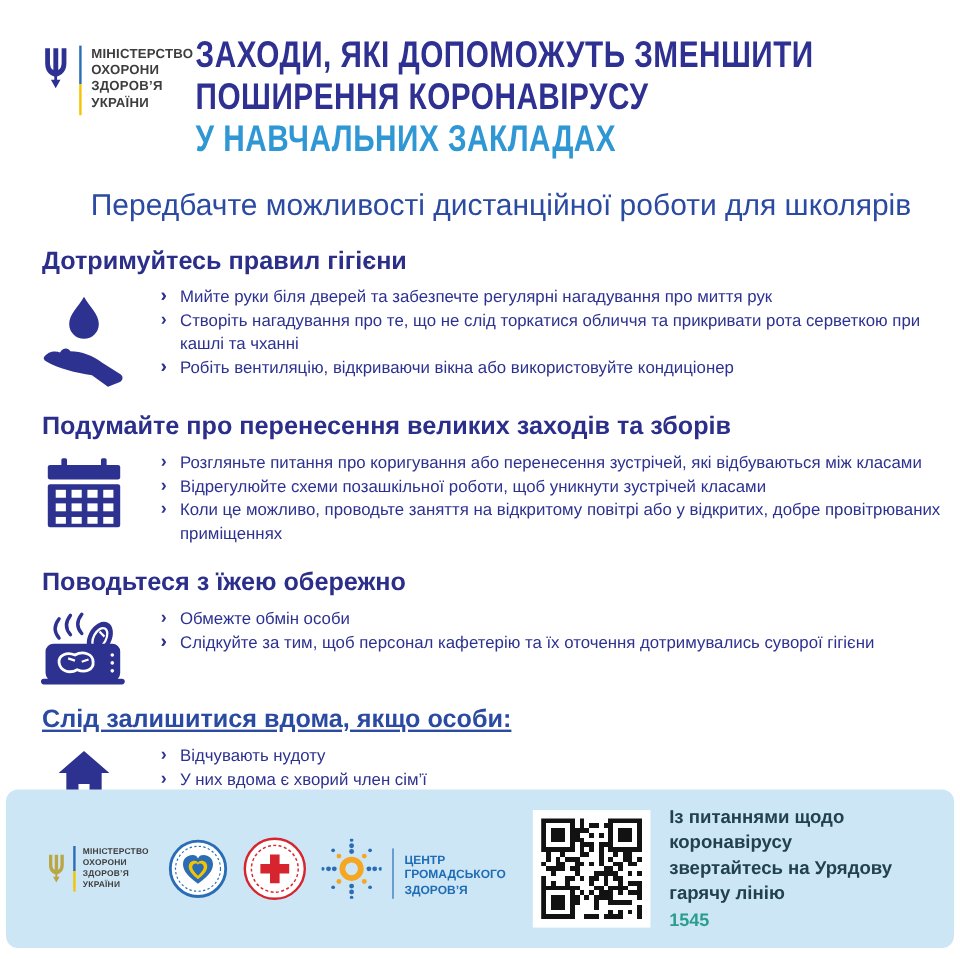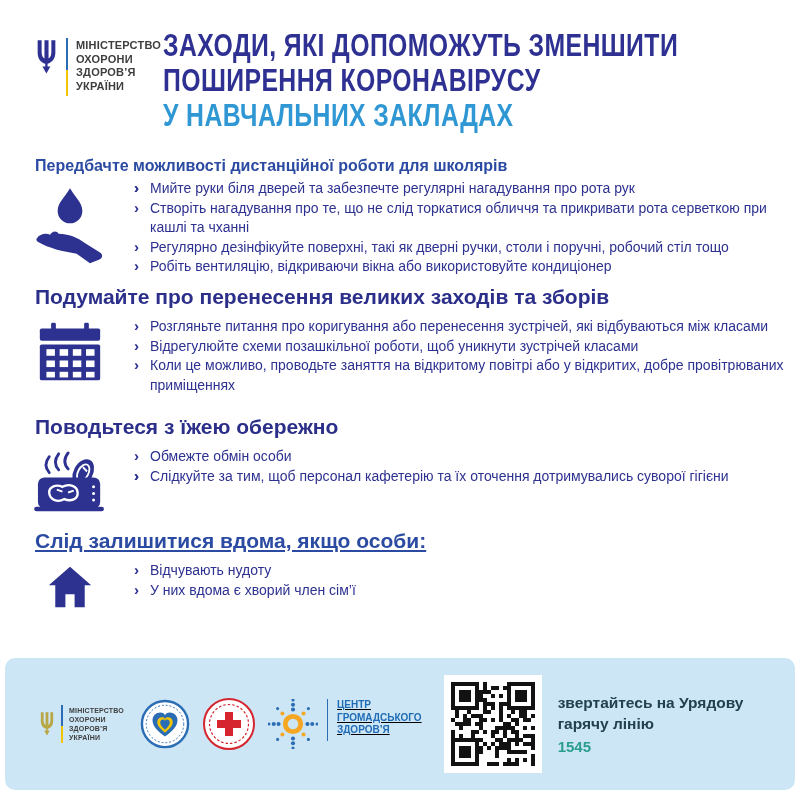--- a/index.html
+++ b/index.html
@@ -12,21 +12,21 @@
   .brand-divider{width:2px;height:58px;background:linear-gradient(#2a6db5 0 55%,#f5c400 55% 100%);}
   .brand-lines{display:flex;flex-direction:column;font-size:11px;font-weight:bold;
                color:#3d3d3d;line-height:13.5px;letter-spacing:.2px;padding-top:1px;}
   .title{padding-left:2px;}
   .title-line{display:block;font-weight:bold;font-size:31px;line-height:35px;
               color:#2e3192;white-space:nowrap;}
   .title-line .cond{display:inline-block;transform:scaleX(.8);transform-origin:0 60%;letter-spacing:.5px;}
   .title-line.light{color:#2e97d4;}
 
   
-  .intro-heading{margin:24px 0 0 35px;font-size:16px;font-weight:bold;color:#2b4aa2;}
+  .intro-heading{margin:24px 0 0 35px;font-size:25px;font-weight:normal;color:#2b4aa2;text-align:center;}
   .sec-heading{margin:20px 0 4px 35px;font-size:21px;font-weight:bold;color:#2c2f8a;}
   .sec-heading.blue{color:#2b4aa2;}
   .sec-body{display:flex;align-items:flex-start;}
   .icon-col{flex:0 0 92px;display:flex;justify-content:center;padding:8px 0 0 24px;}
   ul.bullets{list-style:none;margin:4px 0 0 0;padding:0 10px 0 18px;max-width:662px;}
   ul.bullets li{position:relative;padding-left:16px;font-size:14px;line-height:19.5px;
                 color:#2d3190;margin:0;}
   ul.bullets .arr{position:absolute;left:0;top:-1px;font-size:15px;font-weight:bold;color:#2d3190;}
   .s2 .sec-heading{margin-top:8px;}
   .s3 .sec-heading{}
@@ -34,21 +34,21 @@
 
   
   .footer{position:absolute;left:5px;right:5px;bottom:9px;height:132px;background:#cde6f6;
           border-radius:10px;display:flex;align-items:center;padding:0 20px 0 34px;box-sizing:border-box;}
   .f-ministry{display:flex;gap:6px;align-items:center;flex:0 0 auto;}
   .f-brand-divider{width:2px;height:38px;background:linear-gradient(#2a6db5 0 55%,#f5c400 55% 100%);}
   .f-brand-lines{display:flex;flex-direction:column;font-size:7px;font-weight:bold;
                  color:#3d3d3d;line-height:9px;letter-spacing:.2px;}
   .f-logo{flex:0 0 auto;display:flex;align-items:center;}
   .f-heart{margin-left:16px;} .f-cross{margin-left:12px;}
-  .f-phc{margin-left:12px;display:flex;align-items:flex-start;gap:9px;text-decoration:underline;}
+  .f-phc{margin-left:12px;display:flex;align-items:flex-end;gap:9px;}
   .f-phc-divider{width:1px;height:42px;background:#2a6db5;}
   .f-phc-lines{display:flex;flex-direction:column;font-size:10px;font-weight:bold;
                color:#1f6cb5;line-height:12.5px;}
   .qr-box{margin-left:22px;background:#ffffff;padding:7px;line-height:0;flex:0 0 auto;}
   .f-hotline{margin-left:16px;min-width:0;font-size:15.5px;font-weight:bold;
              color:#21424d;line-height:21px;}
   .f-number{font-size:15px;color:#2a9d8f;margin-top:2px;font-weight:bold;}
 </style>
 </head>
 <body>
@@ -71,32 +71,33 @@
     <div class="title">
       <span class="title-line"><span class="cond">ЗАХОДИ, ЯКІ ДОПОМОЖУТЬ ЗМЕНШИТИ</span></span>
       <span class="title-line"><span class="cond">ПОШИРЕННЯ КОРОНАВІРУСУ</span></span>
       <span class="title-line light"><span class="cond">У НАВЧАЛЬНИХ ЗАКЛАДАХ</span></span>
     </div>
   </div>
 
   <h2 class="intro-heading">Передбачте можливості дистанційної роботи для школярів</h2>
 
   <section class="s1">
+    <h3 class="sec-heading">Дотримуйтесь правил гігієни</h3>
     <div class="sec-body">
       <div class="icon-col">
         <svg width="76" height="94" viewBox="0 0 80 96">
           <path fill="#2d3190" d="M40,4 C45,13 53,19 53,28 a13,13 0 0 1 -26,0 C27,19 35,13 40,4 Z"></path>
           <path fill="#2d3190" d="M5,57 c3,-5 10,-6 14,-4 c2,-4 7,-5 9,-1 c10,0 20,4 28,10 l16,10 c3,2 2,6 -1,7 l-10,4 -14,-10 c-14,-2 -30,-6 -40,-12 c-2,-1 -3,-3 -2,-4 z"></path>
         </svg>
       </div>
       <ul class="bullets">
         <li><span class="arr">›</span></li>
-        <li><span class="arr">›</span><span>Мийте руки біля дверей та забезпечте регулярні нагадування про рота рук</span></li>
+        <li><span class="arr">›</span><span>Мийте руки біля дверей та забезпечте регулярні нагадування про миття рук</span></li>
         <li><span class="arr">›</span><span>Створіть нагадування про те, що не слід торкатися обличчя та прикривати рота серветкою при кашлі та чханні</span></li>
-        <li><span class="arr">›</span><span>Регулярно дезінфікуйте поверхні, такі як дверні ручки, столи і поручні, робочий стіл тощо</span></li>
+        <li><span class="arr">›</span></li>
         <li><span class="arr">›</span><span>Робіть вентиляцію, відкриваючи вікна або використовуйте кондиціонер</span></li>
       </ul>
     </div>
   </section>
 
   <section class="s2">
     <h3 class="sec-heading">Подумайте про перенесення великих заходів та зборів</h3>
     <div class="sec-body">
       <div class="icon-col">
         <svg width="66" height="62" viewBox="0 0 70 64">
@@ -478,18 +479,19 @@
             <rect x="44" y="80" width="4" height="4"></rect>
             <rect x="52" y="80" width="4" height="4"></rect>
             <rect x="56" y="80" width="4" height="4"></rect>
             <rect x="60" y="80" width="4" height="4"></rect>
             <rect x="64" y="80" width="4" height="4"></rect>
             <rect x="80" y="80" width="4" height="4"></rect>
           </svg></div>
     </div>
 
     <div class="f-hotline">
+      <div>Із питаннями щодо коронавірусу</div>
       <div>звертайтесь на Урядову гарячу лінію</div>
       <div class="f-number">1545</div>
     </div>
 
   </div>
 </div>
 
 </body></html>

